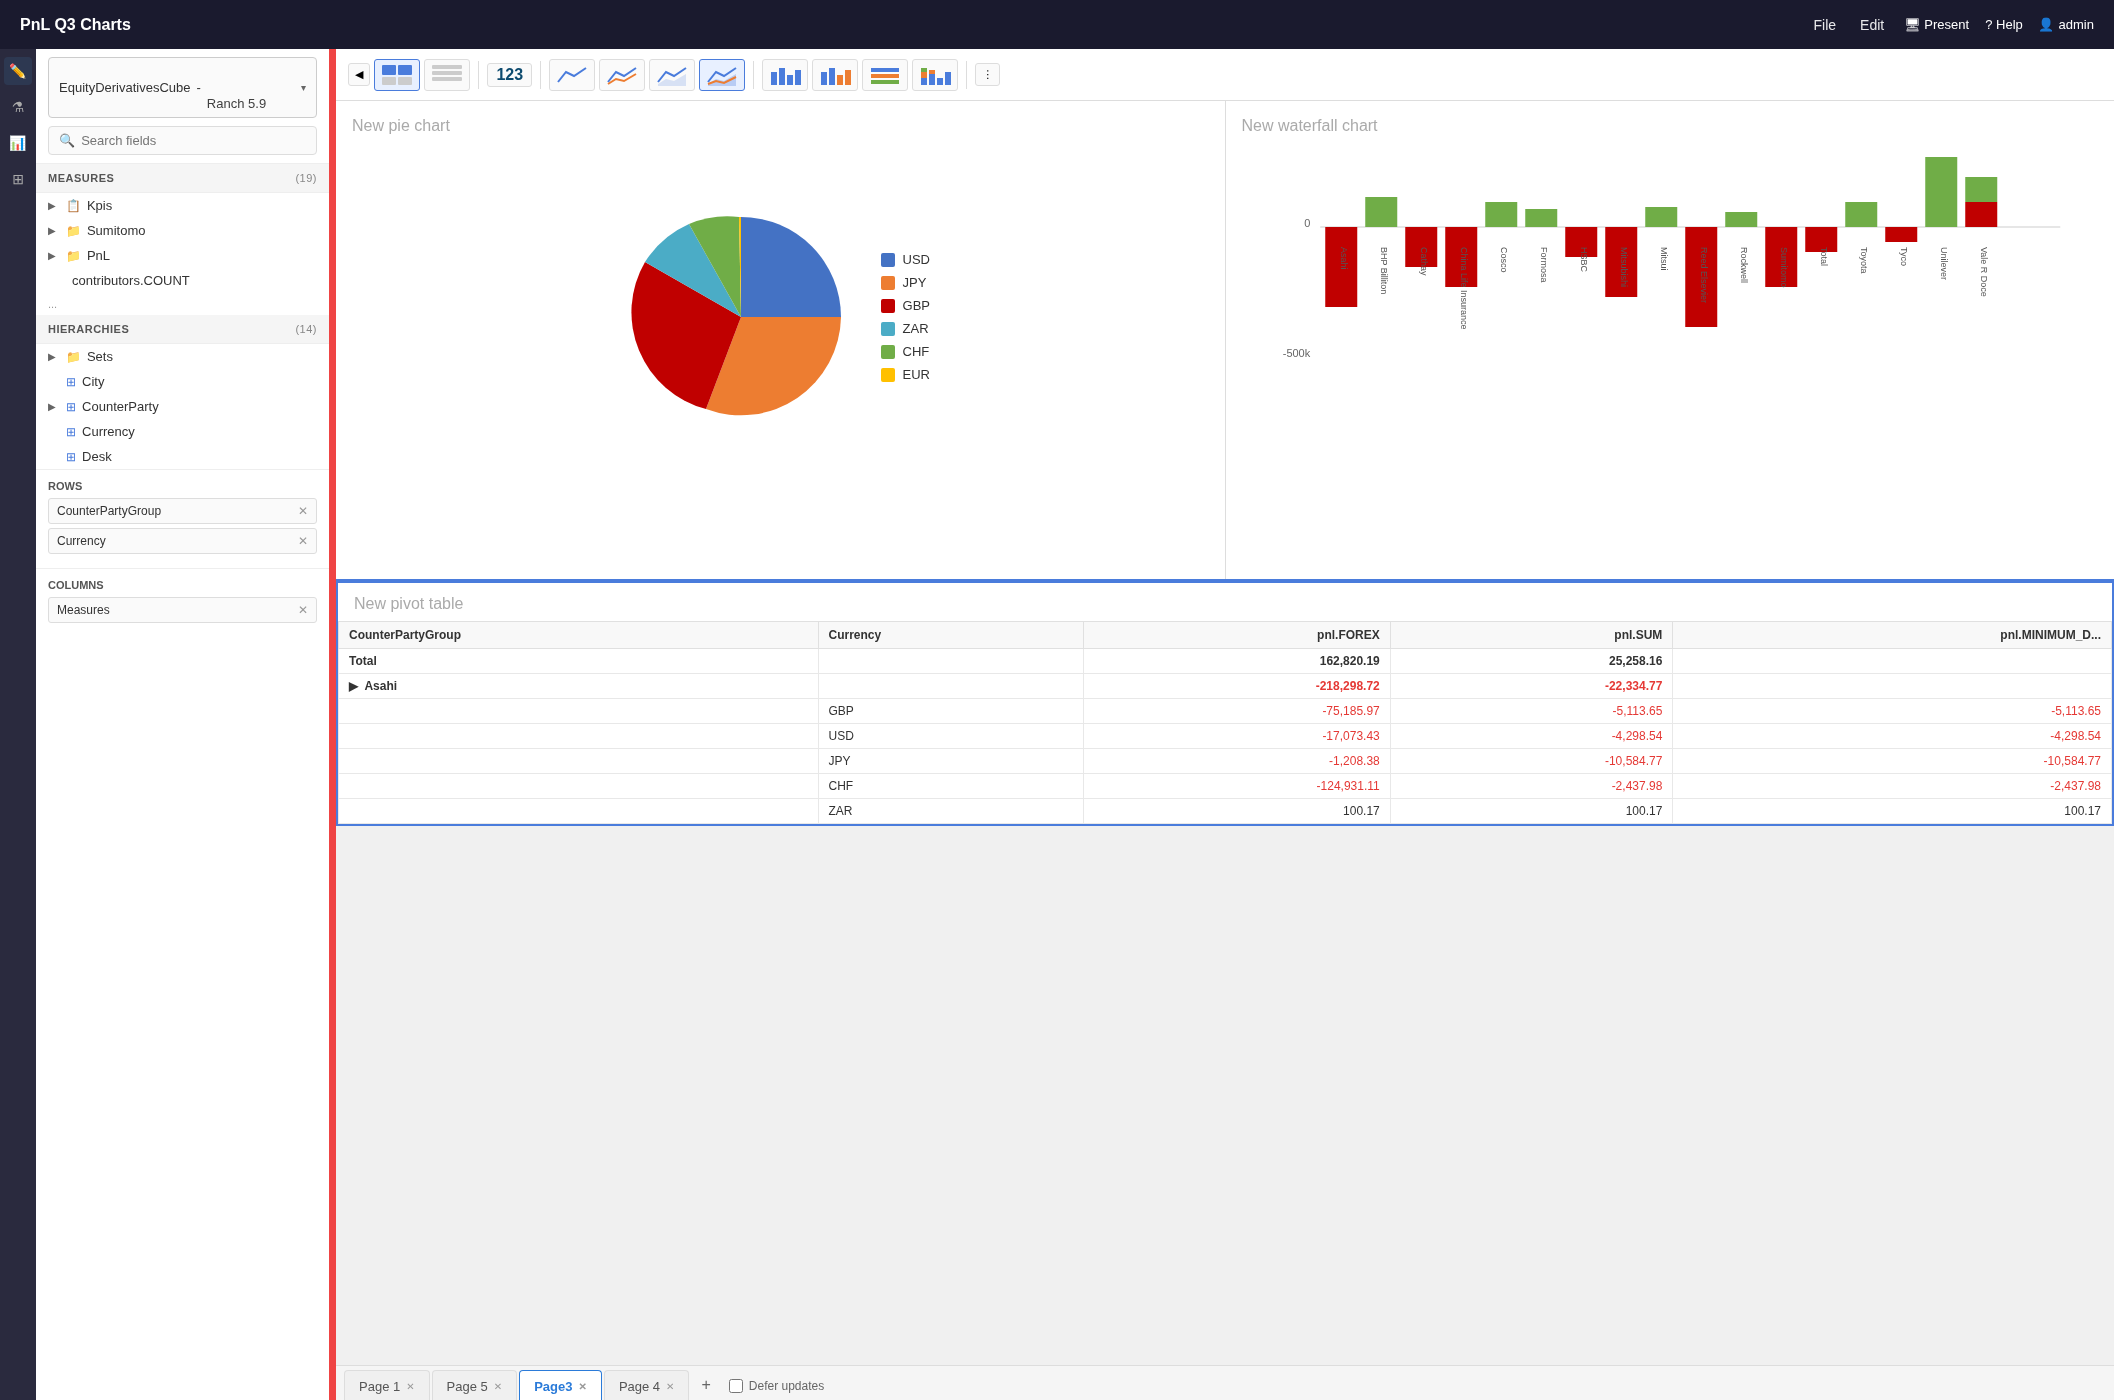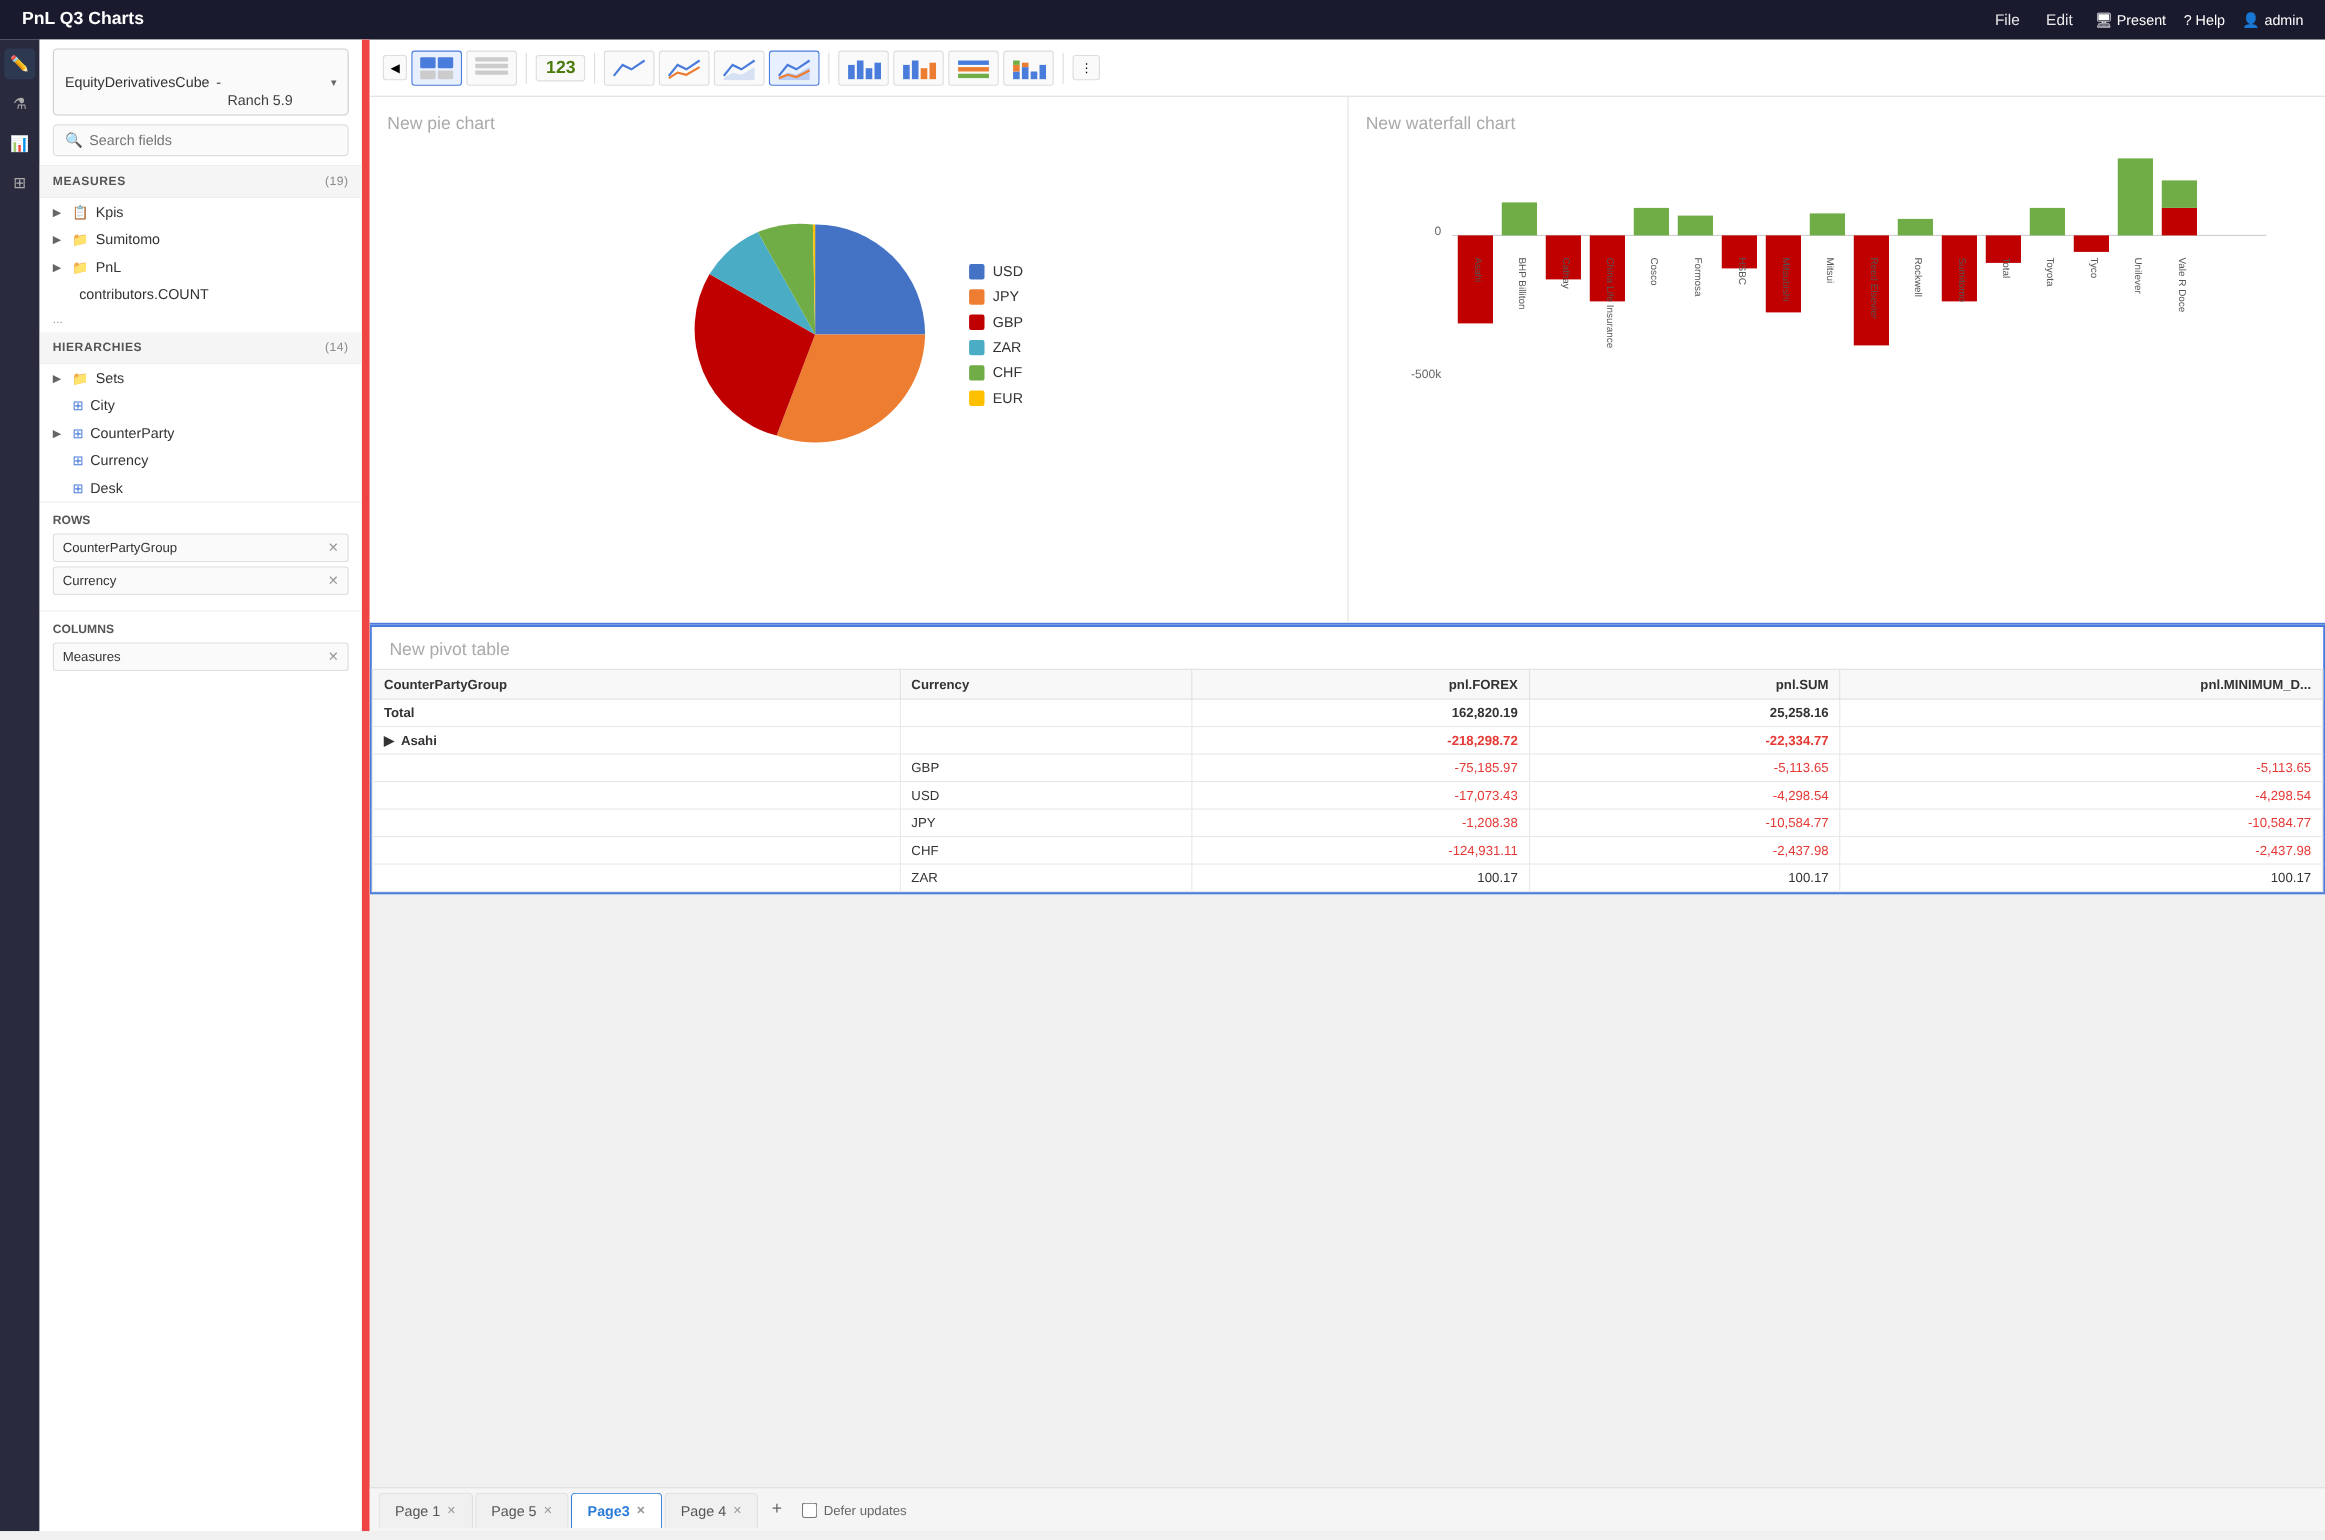--- a/index.html
+++ b/index.html
@@ -2,21 +2,21 @@
 <html><head>
   <meta charset="utf-8">
   <style>
     * { box-sizing: border-box; margin: 0; padding: 0; }
     body { font-family: -apple-system, BlinkMacSystemFont, 'Segoe UI', sans-serif; background: #f0f0f0; color: #333; font-size: 13px; overflow: hidden; }
 
     
     .topbar {
       background: #1a1a2e;
       color: #fff;
-      height: 36px;
+      height: 49px;
       display: flex;
       align-items: center;
       padding: 0 20px;
       gap: 20px;
     }
     .topbar-title { font-size: 16px; font-weight: 600; flex: 1; }
     .topbar-nav { display: flex; gap: 24px; }
     .topbar-nav span { font-size: 14px; cursor: pointer; opacity: 0.9; }
     .topbar-right { display: flex; gap: 16px; align-items: center; margin-left: auto; }
     .topbar-right span { font-size: 13px; cursor: pointer; }
@@ -311,21 +311,21 @@
           </svg>
       </button>
       <button class="toolbar-btn">
         <svg width="32" height="22" viewBox="0 0 32 22">
             <rect x="1" y="1" width="30" height="4" fill="#ccc" rx="1"></rect>
             <rect x="1" y="7" width="30" height="4" fill="#ccc" rx="1"></rect>
             <rect x="1" y="13" width="30" height="4" fill="#ccc" rx="1"></rect>
           </svg>
       </button>
       <div class="toolbar-separator"></div>
-      <button class="toolbar-btn" style="font-size:16px; padding: 2px 8px; color:#4d7c0f; font-weight:bold;">123</button>
+      <button class="toolbar-btn" style="font-size:16px; padding: 2px 8px; color:#0c4a6e; font-weight:bold;">123</button>
       <div class="toolbar-separator"></div>
 
       <button class="toolbar-btn">
         <svg width="32" height="22" viewBox="0 0 32 22">
             <polyline points="2,18 10,8 18,12 30,4" fill="none" stroke="#4a7cdc" stroke-width="2"></polyline>
           </svg>
       </button>
       <button class="toolbar-btn">
         <svg width="32" height="22" viewBox="0 0 32 22">
             <polyline points="2,18 10,8 18,12 30,4" fill="none" stroke="#4a7cdc" stroke-width="2"></polyline>

